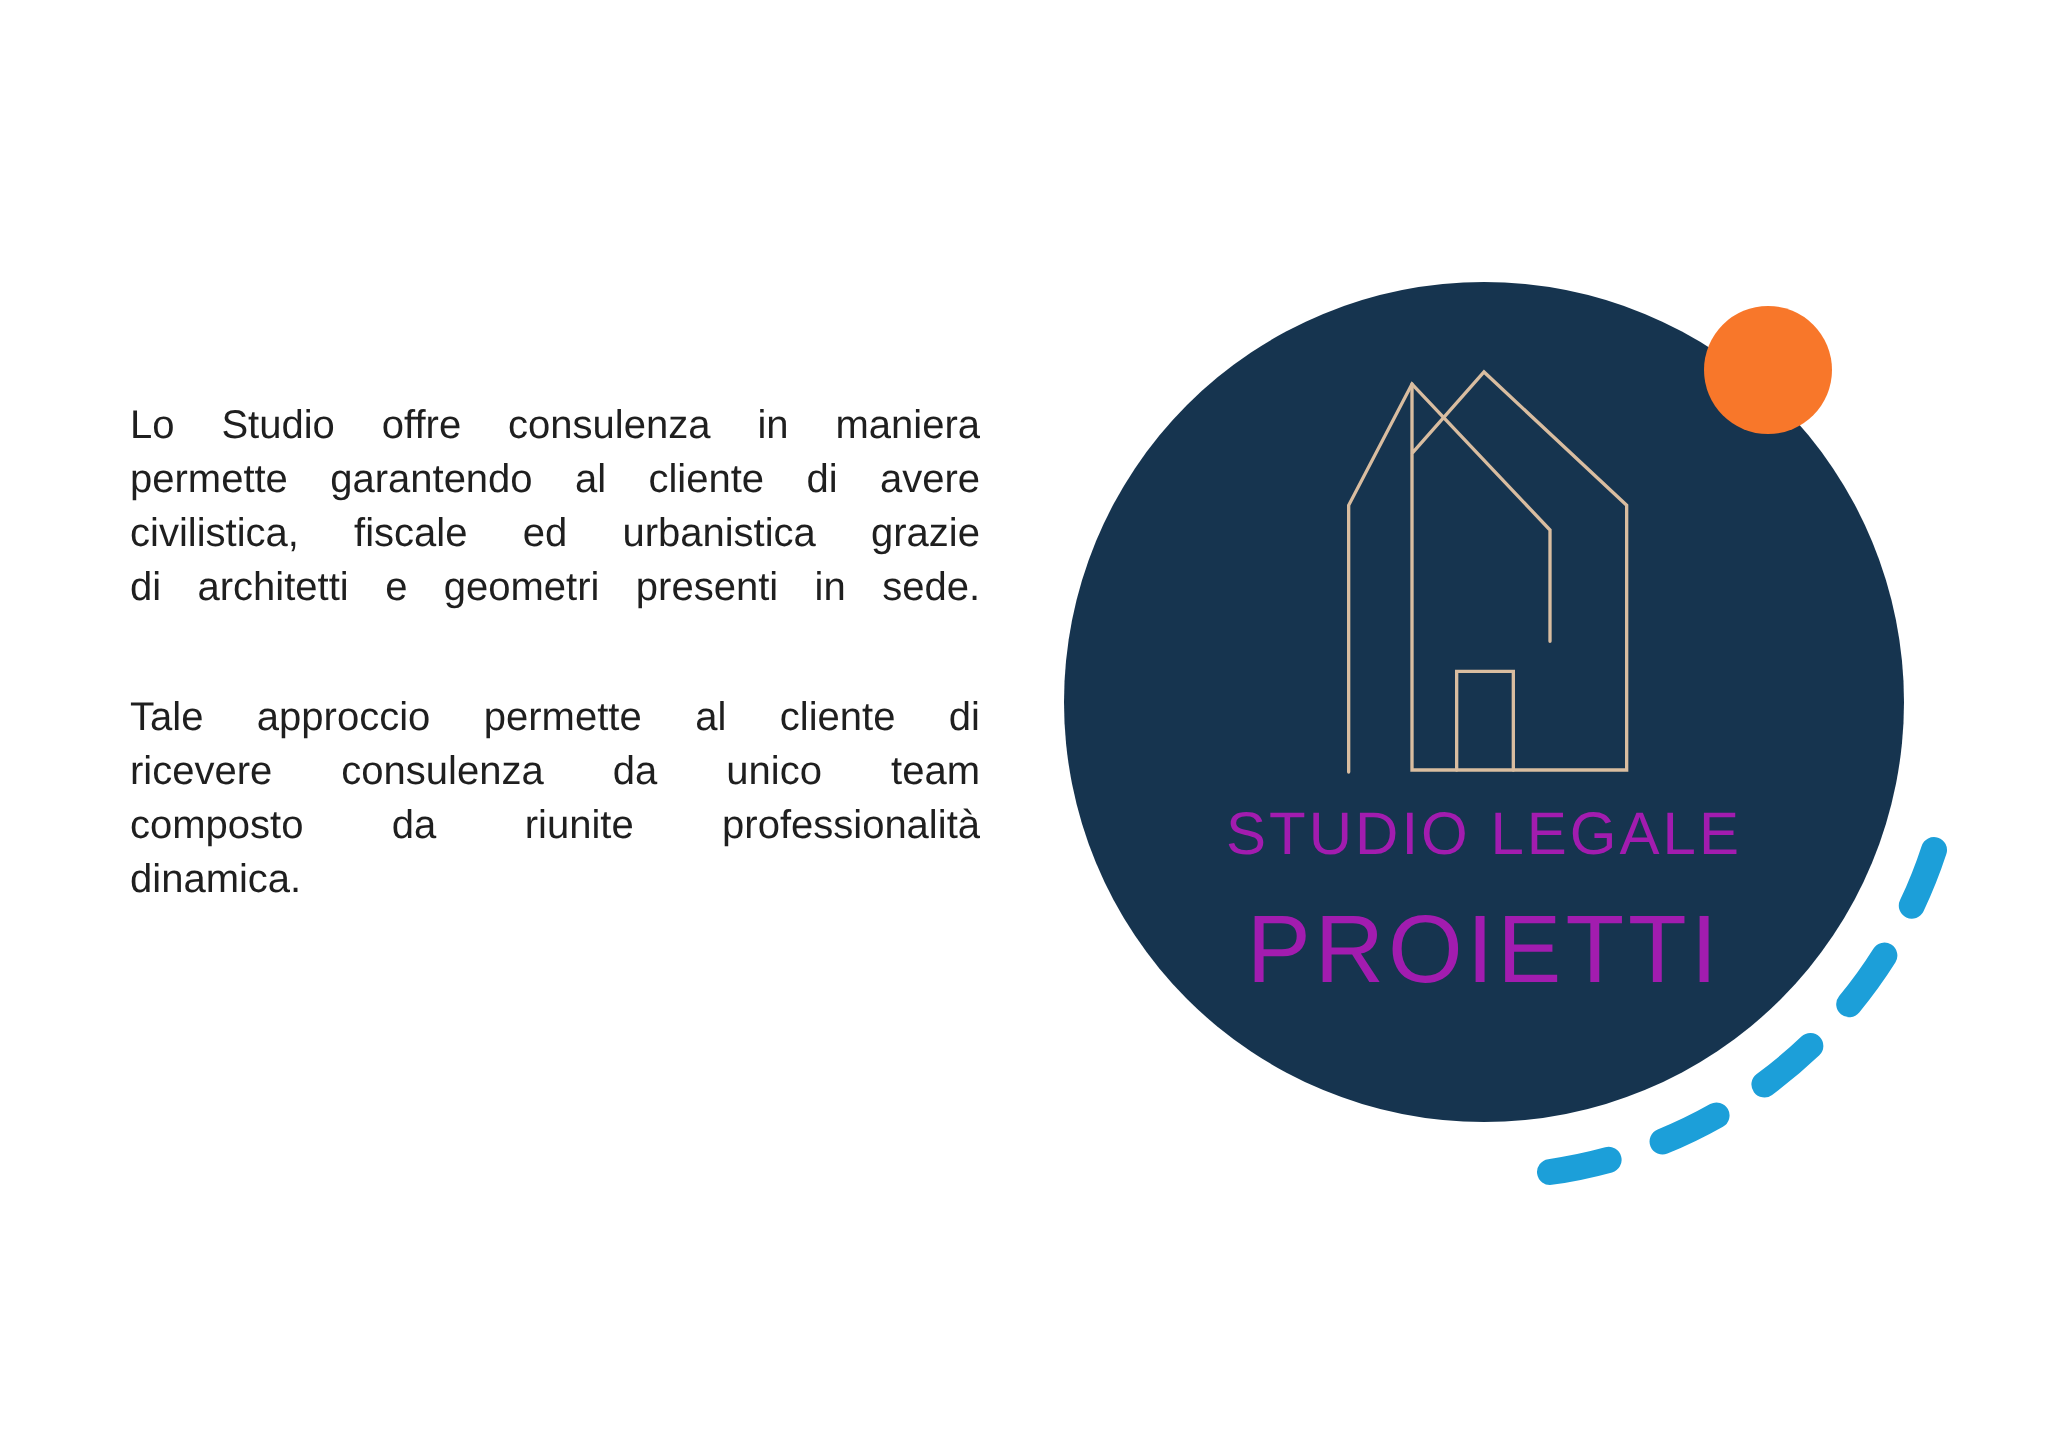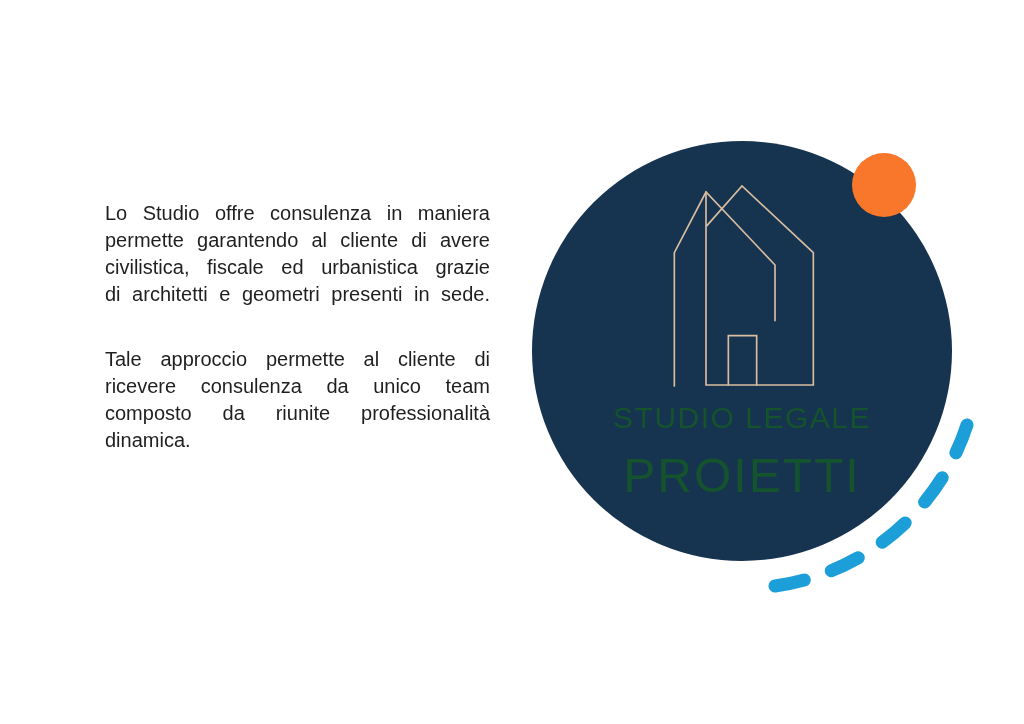--- a/index.html
+++ b/index.html
@@ -13,31 +13,30 @@
   
   .intro{
     position:absolute;left:65px;top:200px;width:425px;
     color:#1f1f1f;font-size:20px;
   }
   .intro p{margin:0 0 38px 0;}
   .tline{
     display:block;line-height:27px;
     text-align:justify;text-align-last:justify;
     white-space:nowrap;
-    margin-left:40px;
   }
   .tline.short{text-align-last:left;}
 
   
   .art{position:absolute;left:0;top:0;}
 
   
   .logo-words{
     position:absolute;left:532px;width:420px;text-align:center;
-    color:#14532d;
+    color:#a21caf;
   }
   .logo-title{
     top:403px;font-size:30px;font-weight:400;letter-spacing:1.5px;line-height:1;
   }
   .logo-name{
     top:436px;font-size:48px;font-weight:500;letter-spacing:2px;line-height:1;margin-top:16px;
   }
 </style>
 </head>
 <body>

